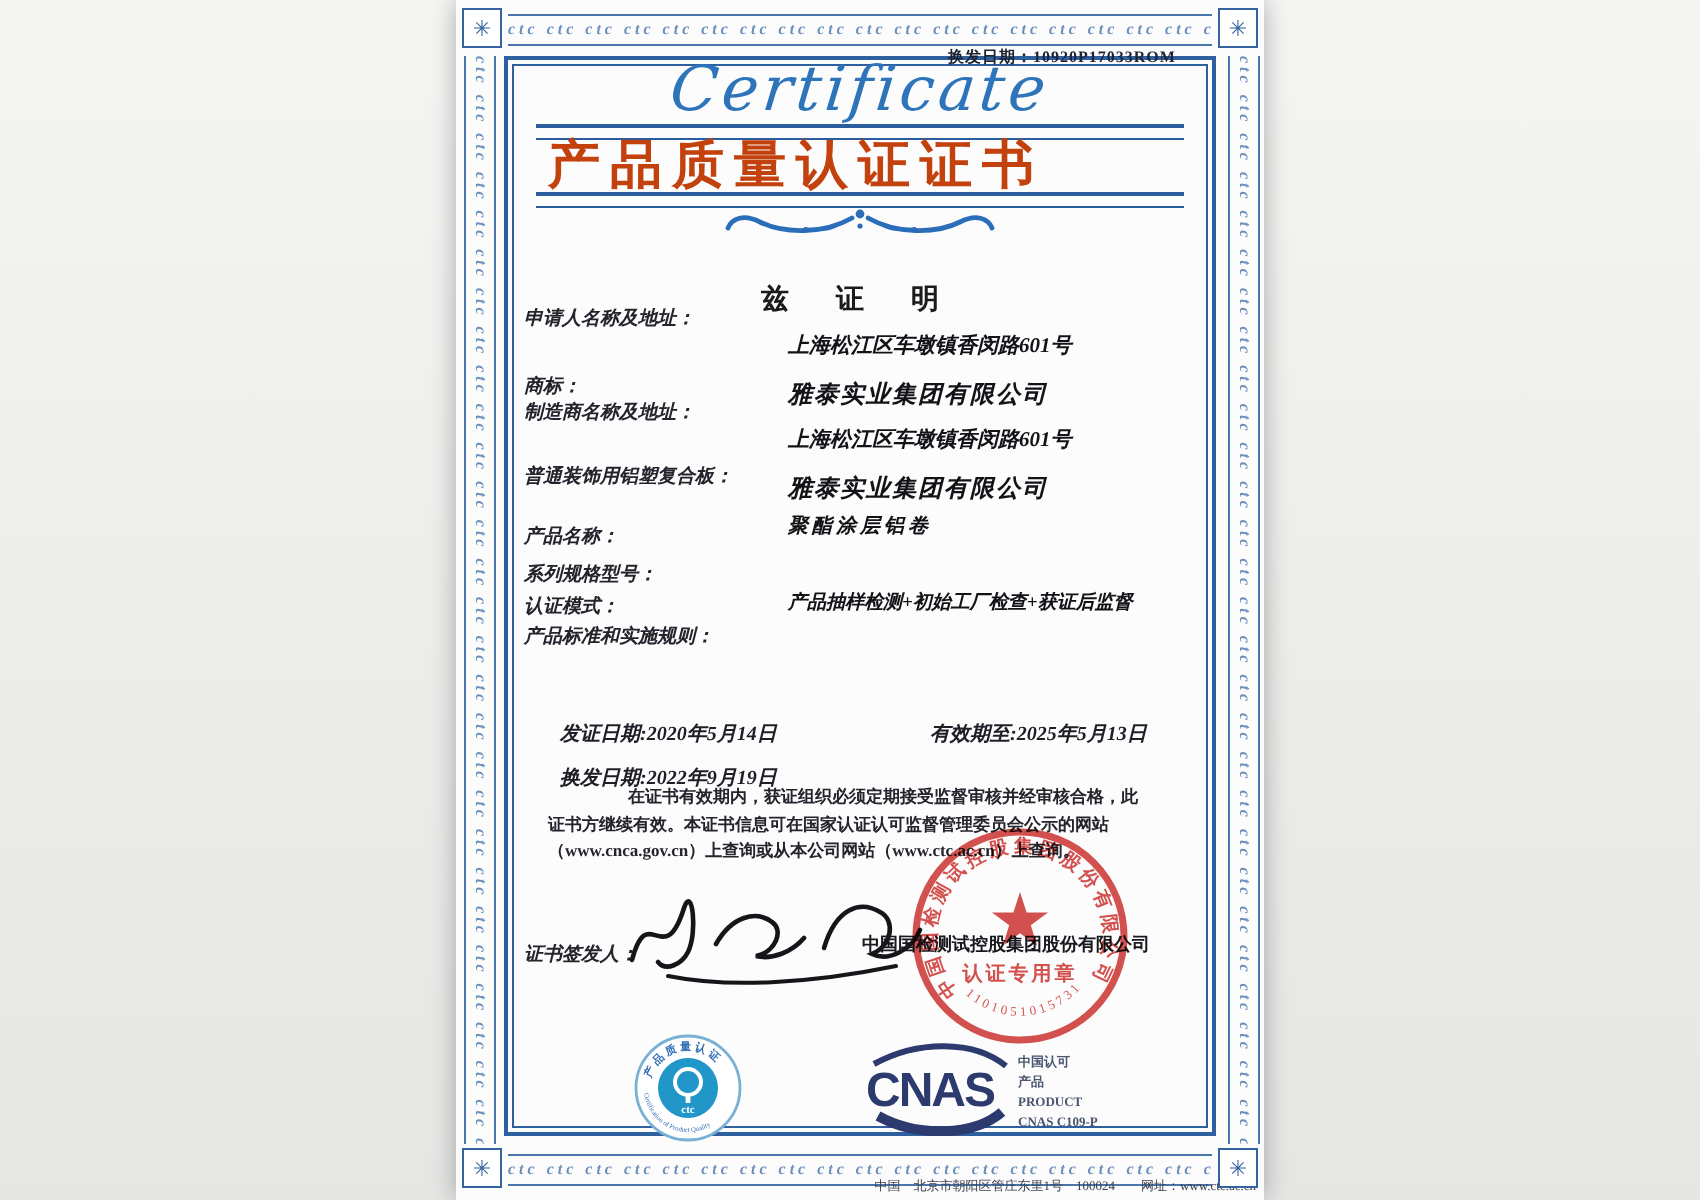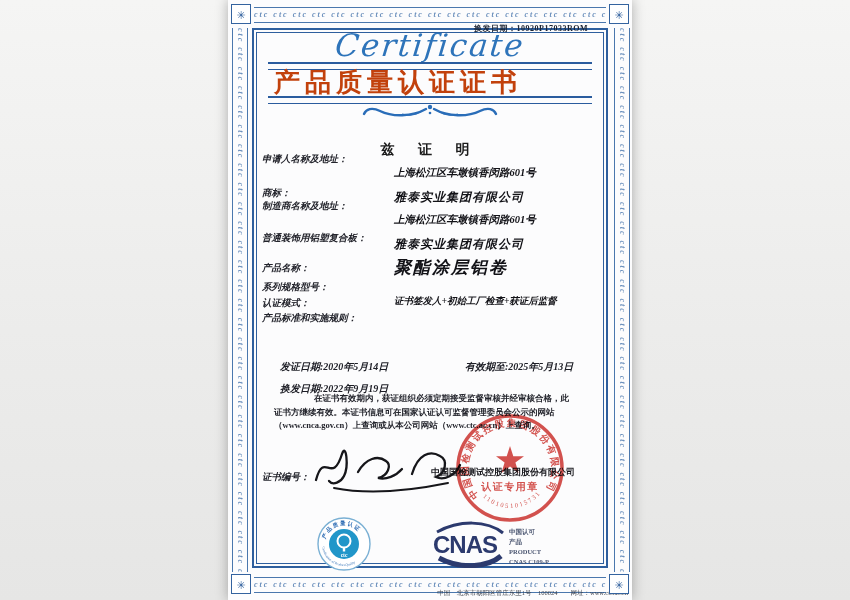--- a/index.html
+++ b/index.html
@@ -52,21 +52,21 @@
     left:0;top:65px;width:340px;text-align:center;font-size:26px;font-weight:bold;
     color:#c2410c;letter-spacing:5px;white-space:nowrap;
   }
   .attest{left:0;top:117px;width:404px;text-align:center;font-size:14px;
     font-weight:bold;letter-spacing:10px;color:#1b1b1b;margin-top:24px;}
   
   .label{font-size:9.5px;font-weight:bold;font-style:italic;color:#23242c;white-space:nowrap;}
   .val{font-weight:bold;font-style:italic;color:#121217;}
   .v-name{font-size:12px;letter-spacing:1px;margin-top:40px;}
   .v-addr{font-size:10.5px;}
-  .v-prod{font-size:17px;letter-spacing:2px;}
+  .v-prod{font-size:10px;letter-spacing:2px;}
   .v-small{font-size:9.5px;}
   .v-para{font-size:9px;line-height:14.5px;width:214px;}
   .date-line{font-size:10px;font-weight:bold;font-style:italic;color:#1d1e26;margin-left:18px;}
   .notice{left:26px;top:392px;width:300px;font-size:8.5px;line-height:13.5px;
     font-weight:bold;color:#23242c;text-indent:40px;padding-left:20px;}
   .center-addr{left:59px;top:426px;font-size:8.5px;font-weight:bold;font-style:italic;color:#23242c;}
   .company{left:203px;top:466px;font-size:9px;font-weight:bold;color:#18181d;z-index:1;white-space:nowrap;}
   .footer{left:180px;top:589px;width:220px;font-size:6.5px;color:#3a3f4a;text-align:right;white-space:nowrap;}
   .cnas-lines{left:281px;top:527px;font-size:6.5px;line-height:10px;color:#4a5570;font-weight:bold;}
 </style>
@@ -115,31 +115,31 @@
   <div class="abs val v-addr" style="left:166px;top:213px;">上海松江区车墩镇香闵路601号</div>
 
   <div class="abs label" style="left:34px;top:232px;">普通装饰用铝塑复合板：</div>
 
   <div class="abs label" style="left:34px;top:262px;">产品名称：</div>
   <div class="abs val v-prod" style="left:166px;top:256px;">聚酯涂层铝卷</div>
 
   <div class="abs label" style="left:34px;top:281px;">系列规格型号：</div>
 
   <div class="abs label" style="left:34px;top:297px;">认证模式：</div>
-  <div class="abs val v-small" style="left:166px;top:295px;">证书签发人+初始工厂检查+获证后监督</div>
+  <div class="abs val v-small" style="left:166px;top:295px;">产品抽样检测+初始工厂检查+获证后监督</div>
 
   <div class="abs label" style="left:34px;top:312px;">产品标准和实施规则：</div>
 
   <div class="abs date-line" style="left:34px;top:360px;">发证日期:2020年5月14日</div>
   <div class="abs date-line" style="left:219px;top:360px;">有效期至:2025年5月13日</div>
   <div class="abs date-line" style="left:34px;top:382px;">换发日期:2022年9月19日</div>
 
   <div class="abs notice">在证书有效期内，获证组织必须定期接受监督审核并经审核合格，此证书方继续有效。本证书信息可在国家认证认可监督管理委员会公示的网站（www.cnca.gov.cn）上查询或从本公司网站（www.ctc.ac.cn）上查询。</div>
 
-  <div class="abs label" style="left:34px;top:471px;font-size:9.5px;">证书编号：</div>
+  <div class="abs label" style="left:34px;top:471px;font-size:9.5px;">证书签发人：</div>
   <svg class="abs" style="left:72px;top:436px;" width="165" height="58" viewBox="0 0 165 58">
     <path d="M16,44 C24,14 32,50 42,18 C46,6 49,30 44,40 C41,46 33,50 29,45" fill="none" stroke="#16161a" stroke-width="2.3" stroke-linecap="round"></path>
     <path d="M58,36 C66,22 78,19 86,25 C92,29 88,40 78,42 C86,44 96,40 102,33" fill="none" stroke="#16161a" stroke-width="2.3" stroke-linecap="round"></path>
     <path d="M112,38 C118,18 130,14 140,20 C148,24 146,37 136,41 C144,45 156,39 160,29" fill="none" stroke="#16161a" stroke-width="2.3" stroke-linecap="round"></path>
     <path d="M34,52 C64,58 104,56 148,47" fill="none" stroke="#16161a" stroke-width="2" stroke-linecap="round"></path>
   </svg>
   <div class="abs company">中国国检测试控股集团股份有限公司</div>
 
   <svg class="abs" style="left:222px;top:408px;opacity:.88;mix-blend-mode:multiply;z-index:2;" width="120" height="120" viewBox="0 0 120 120">
     <defs>

